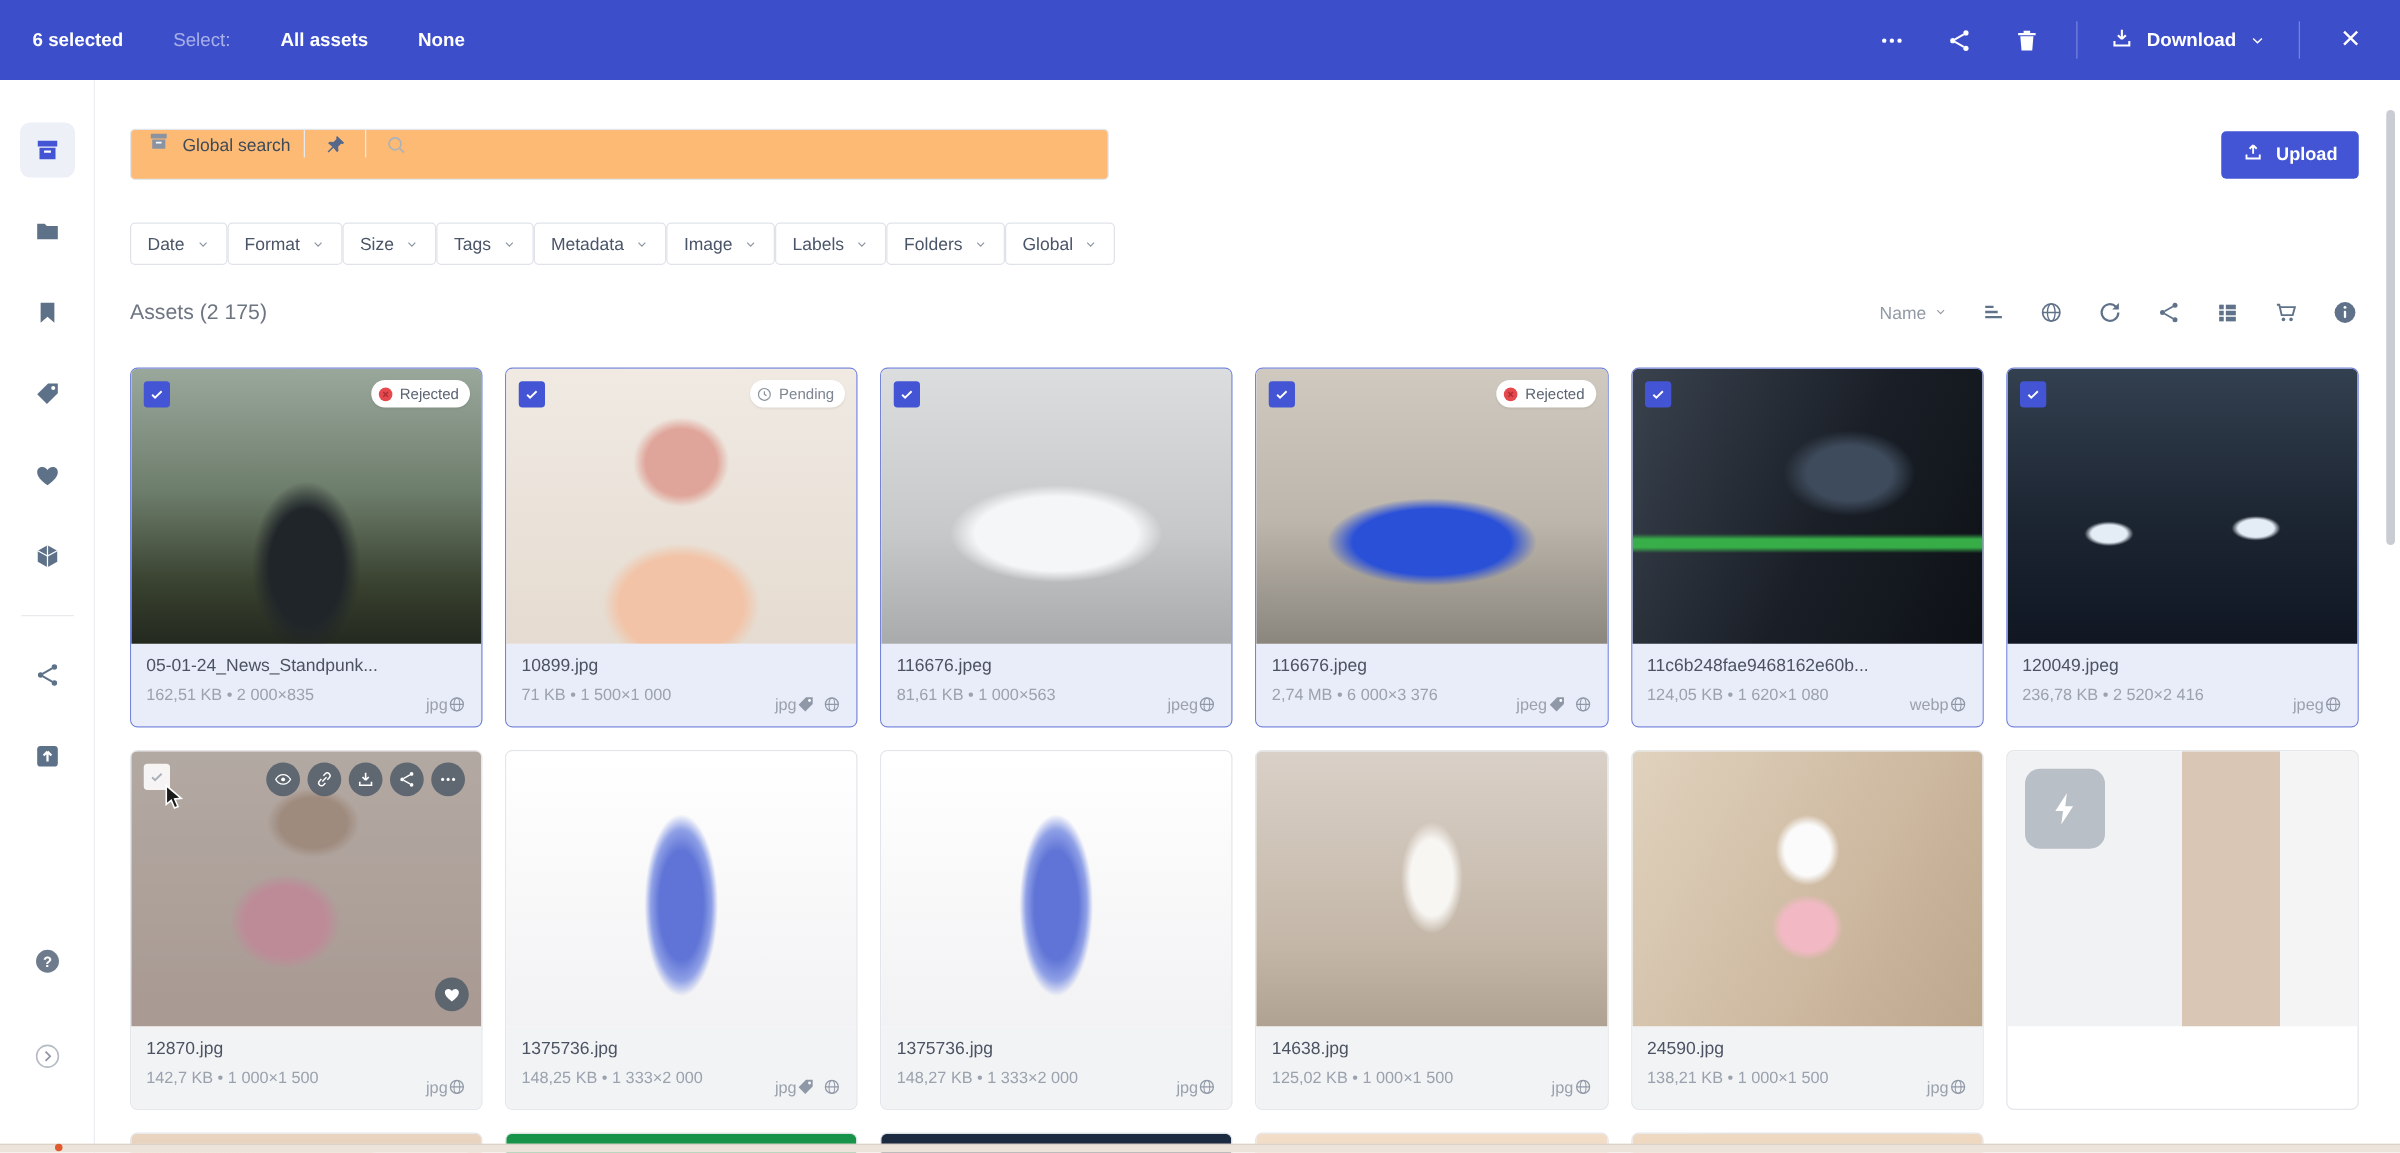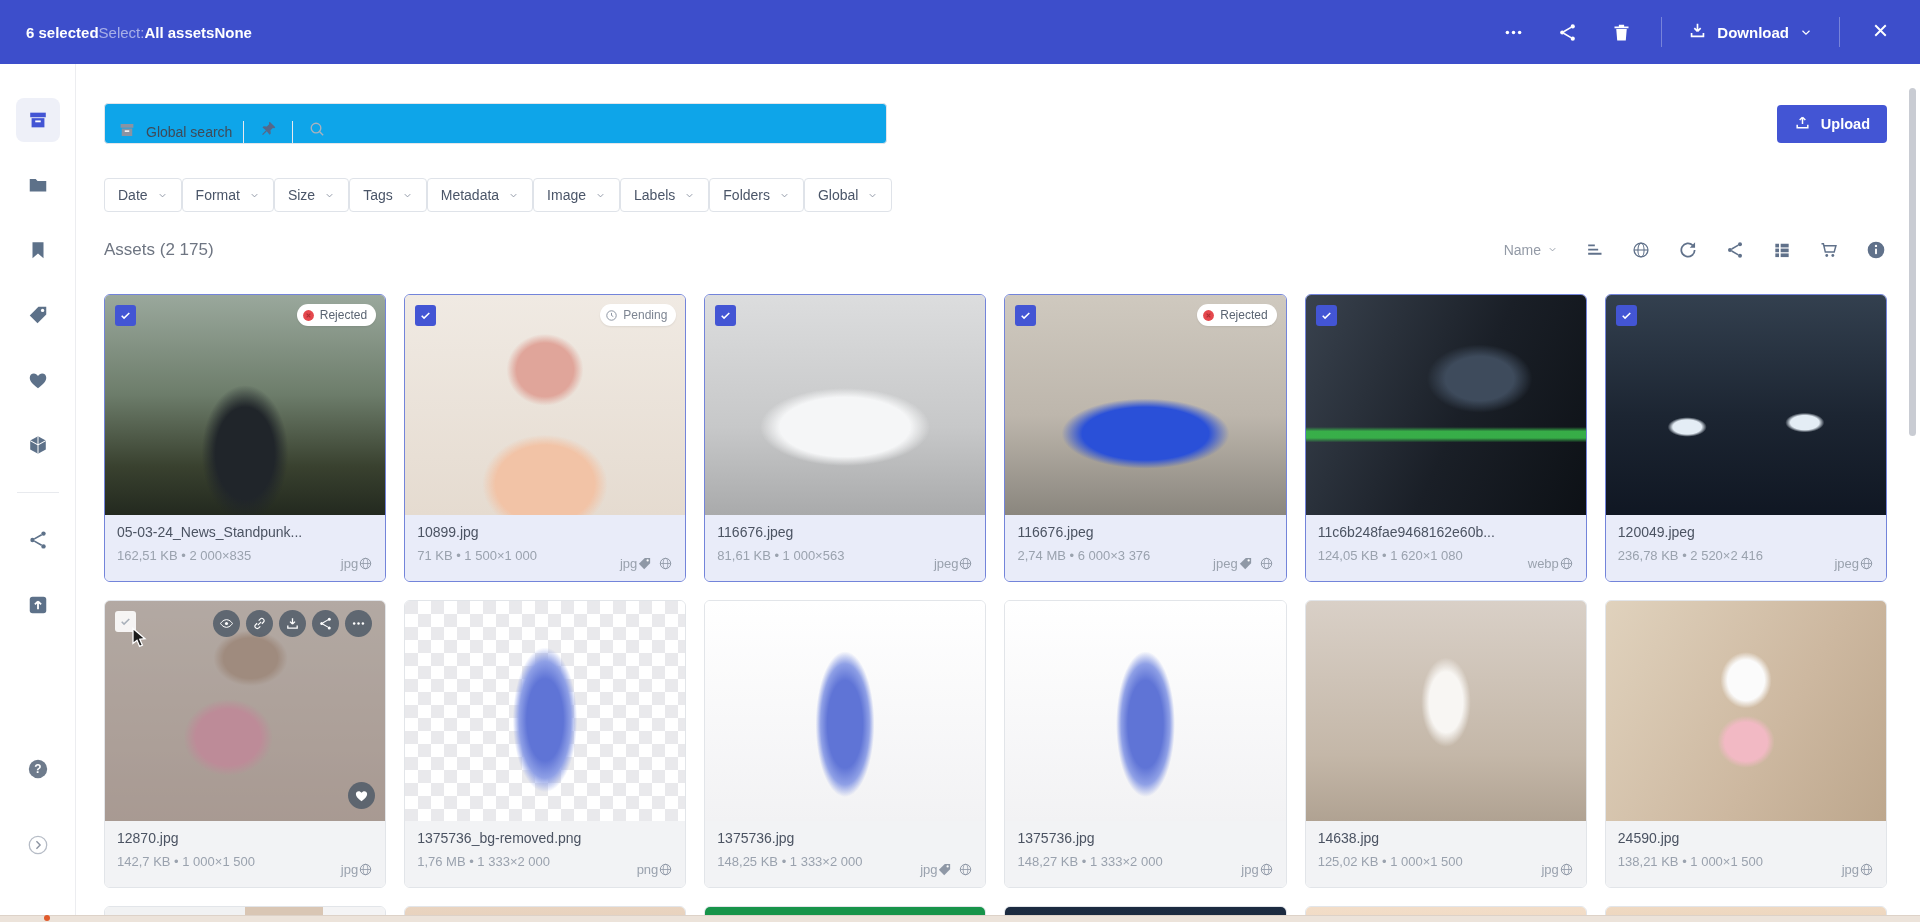--- a/index.html
+++ b/index.html
@@ -3,21 +3,21 @@
 <meta charset="utf-8">
 <style>
   *{box-sizing:border-box;margin:0;padding:0}
   html,body{width:1920px;height:922px;overflow:hidden;background:#fff;
     font-family:"Liberation Sans",sans-serif;-webkit-font-smoothing:antialiased}
   button{font-family:inherit;cursor:pointer}
 
   
   .topbar{position:absolute;top:0;left:0;right:0;height:64px;background:#3d4ecb;
     display:flex;align-items:center;justify-content:space-between;padding:0 26px;color:#fff;z-index:30}
-  .tb-left{display:flex;align-items:flex-end;font-size:15px;font-weight:bold}
+  .tb-left{display:flex;align-items:flex-end;gap:40px;font-size:15px;font-weight:bold}
   .tb-left .select-label{color:rgba(255,255,255,.55);font-weight:normal}
   .tb-text-btn{background:none;border:none;color:#fff;font-size:15px;font-weight:bold}
   .tb-right{display:flex;align-items:center;gap:26px}
   .tb-icon-btn{width:28px;height:28px;background:none;border:none;color:#fff;
     display:flex;align-items:center;justify-content:center;padding:0}
   .tb-icon-btn svg{width:21px;height:21px}
   .tb-divider{width:1px;height:30px;background:rgba(255,255,255,.3)}
   .download-btn{display:flex;align-items:center;gap:10px;background:none;border:none;color:#fff;
     font-size:15px;font-weight:bold}
   .download-btn svg{width:19px;height:19px}
@@ -32,21 +32,21 @@
   .sb-item.active{background:#eef0f8;color:#4355d4}
   .sb-divider{width:42px;height:1px;background:#e8eaee;margin:4px 0 25px}
   .sb-bottom-help{position:absolute;top:683px;left:16px}
   .sb-bottom-expand{position:absolute;top:759px;left:16px}
 
   .content{flex:1;padding:39px 33px 0 28px;position:relative;overflow:hidden}
 
   
   .search-row{display:flex;justify-content:space-between;align-items:center}
   .searchbar{width:783px;height:41px;border:1px solid #e2e5ea;border-radius:4px;
-    display:flex;align-items:flex-end;padding:0 13px;gap:11px;background:#0ea5e9}
+    display:flex;align-items:flex-start;padding:0 13px;gap:11px;background:#fdba74}
   .scope{display:flex;align-items:center;gap:10px}
   .scope svg{width:18px;height:18px;color:#8b93a2}
   .scope-label{font-size:14px;color:#3f4a58}
   .sb-sep{width:1px;height:22px;background:#e7e9ee}
   .search-input{flex:1;border:none;outline:none;font-size:14px;color:#3f4a58;background:transparent}
   .search-input::placeholder{color:#aab0bb}
   .mini-btn{background:none;border:none;width:26px;height:26px;display:flex;align-items:center;justify-content:center;padding:0}
   .mini-btn svg{width:18px;height:18px}
   .pin-btn{color:#55688a}
   .search-go{color:#aab2bd}
@@ -509,21 +509,21 @@
                 <svg viewBox="0 0 24 24" fill="none" xmlns="http://www.w3.org/2000/svg">
                   <circle cx="12" cy="12" r="10" fill="#e5484d"></circle>
                   <path d="M8.6 8.6l6.8 6.8M15.4 8.6l-6.8 6.8" stroke="#ad2f34" stroke-width="2.2"></path>
                 </svg>
               </span>
               <span>Rejected</span>
             </span>
           </div>
        <div class="footer">
        <div>
-         <div class="fname">05-03-24_News_Standpunk...</div>
+         <div class="fname">05-01-24_News_Standpunk...</div>
          <div class="fmeta">162,51 KB • 2 000×835</div>
        </div>
        <div class="fright">
          <span class="ffmt">jpg</span>
          <span class="ficons">
                 <span style="display:inline-flex;">
                   <svg viewBox="0 0 24 24" fill="none" xmlns="http://www.w3.org/2000/svg">
                     <circle cx="12" cy="12" r="8.3" stroke="currentColor" stroke-width="1.6"></circle>
                     <ellipse cx="12" cy="12" rx="3.7" ry="8.3" stroke="currentColor" stroke-width="1.3"></ellipse>
                     <path d="M3.7 12h16.6" stroke="currentColor" stroke-width="1.3"></path>
@@ -791,41 +791,20 @@
                     <circle cx="12" cy="12" r="8.3" stroke="currentColor" stroke-width="1.6"></circle>
                     <ellipse cx="12" cy="12" rx="3.7" ry="8.3" stroke="currentColor" stroke-width="1.3"></ellipse>
                     <path d="M3.7 12h16.6" stroke="currentColor" stroke-width="1.3"></path>
                   </svg>
                 </span>
               </span>
        </div>
      </div>
      </div>
         <div class="card">
-       <div class="thumb th-checker"></div>
-       <div class="footer">
-       <div>
-         <div class="fname">1375736_bg-removed.png</div>
-         <div class="fmeta">1,76 MB • 1 333×2 000</div>
-       </div>
-       <div class="fright">
-         <span class="ffmt">png</span>
-         <span class="ficons">
-                <span style="display:inline-flex;">
-                  <svg viewBox="0 0 24 24" fill="none" xmlns="http://www.w3.org/2000/svg">
-                    <circle cx="12" cy="12" r="8.3" stroke="currentColor" stroke-width="1.6"></circle>
-                    <ellipse cx="12" cy="12" rx="3.7" ry="8.3" stroke="currentColor" stroke-width="1.3"></ellipse>
-                    <path d="M3.7 12h16.6" stroke="currentColor" stroke-width="1.3"></path>
-                  </svg>
-                </span>
-              </span>
-       </div>
-     </div>
-     </div>
-        <div class="card">
        <div class="thumb th-bluedress"></div>
        <div class="footer">
        <div>
          <div class="fname">1375736.jpg</div>
          <div class="fmeta">148,25 KB • 1 333×2 000</div>
        </div>
        <div class="fright">
          <span class="ffmt">jpg</span>
          <span class="ficons">
                 <span style="display:inline-flex;">

